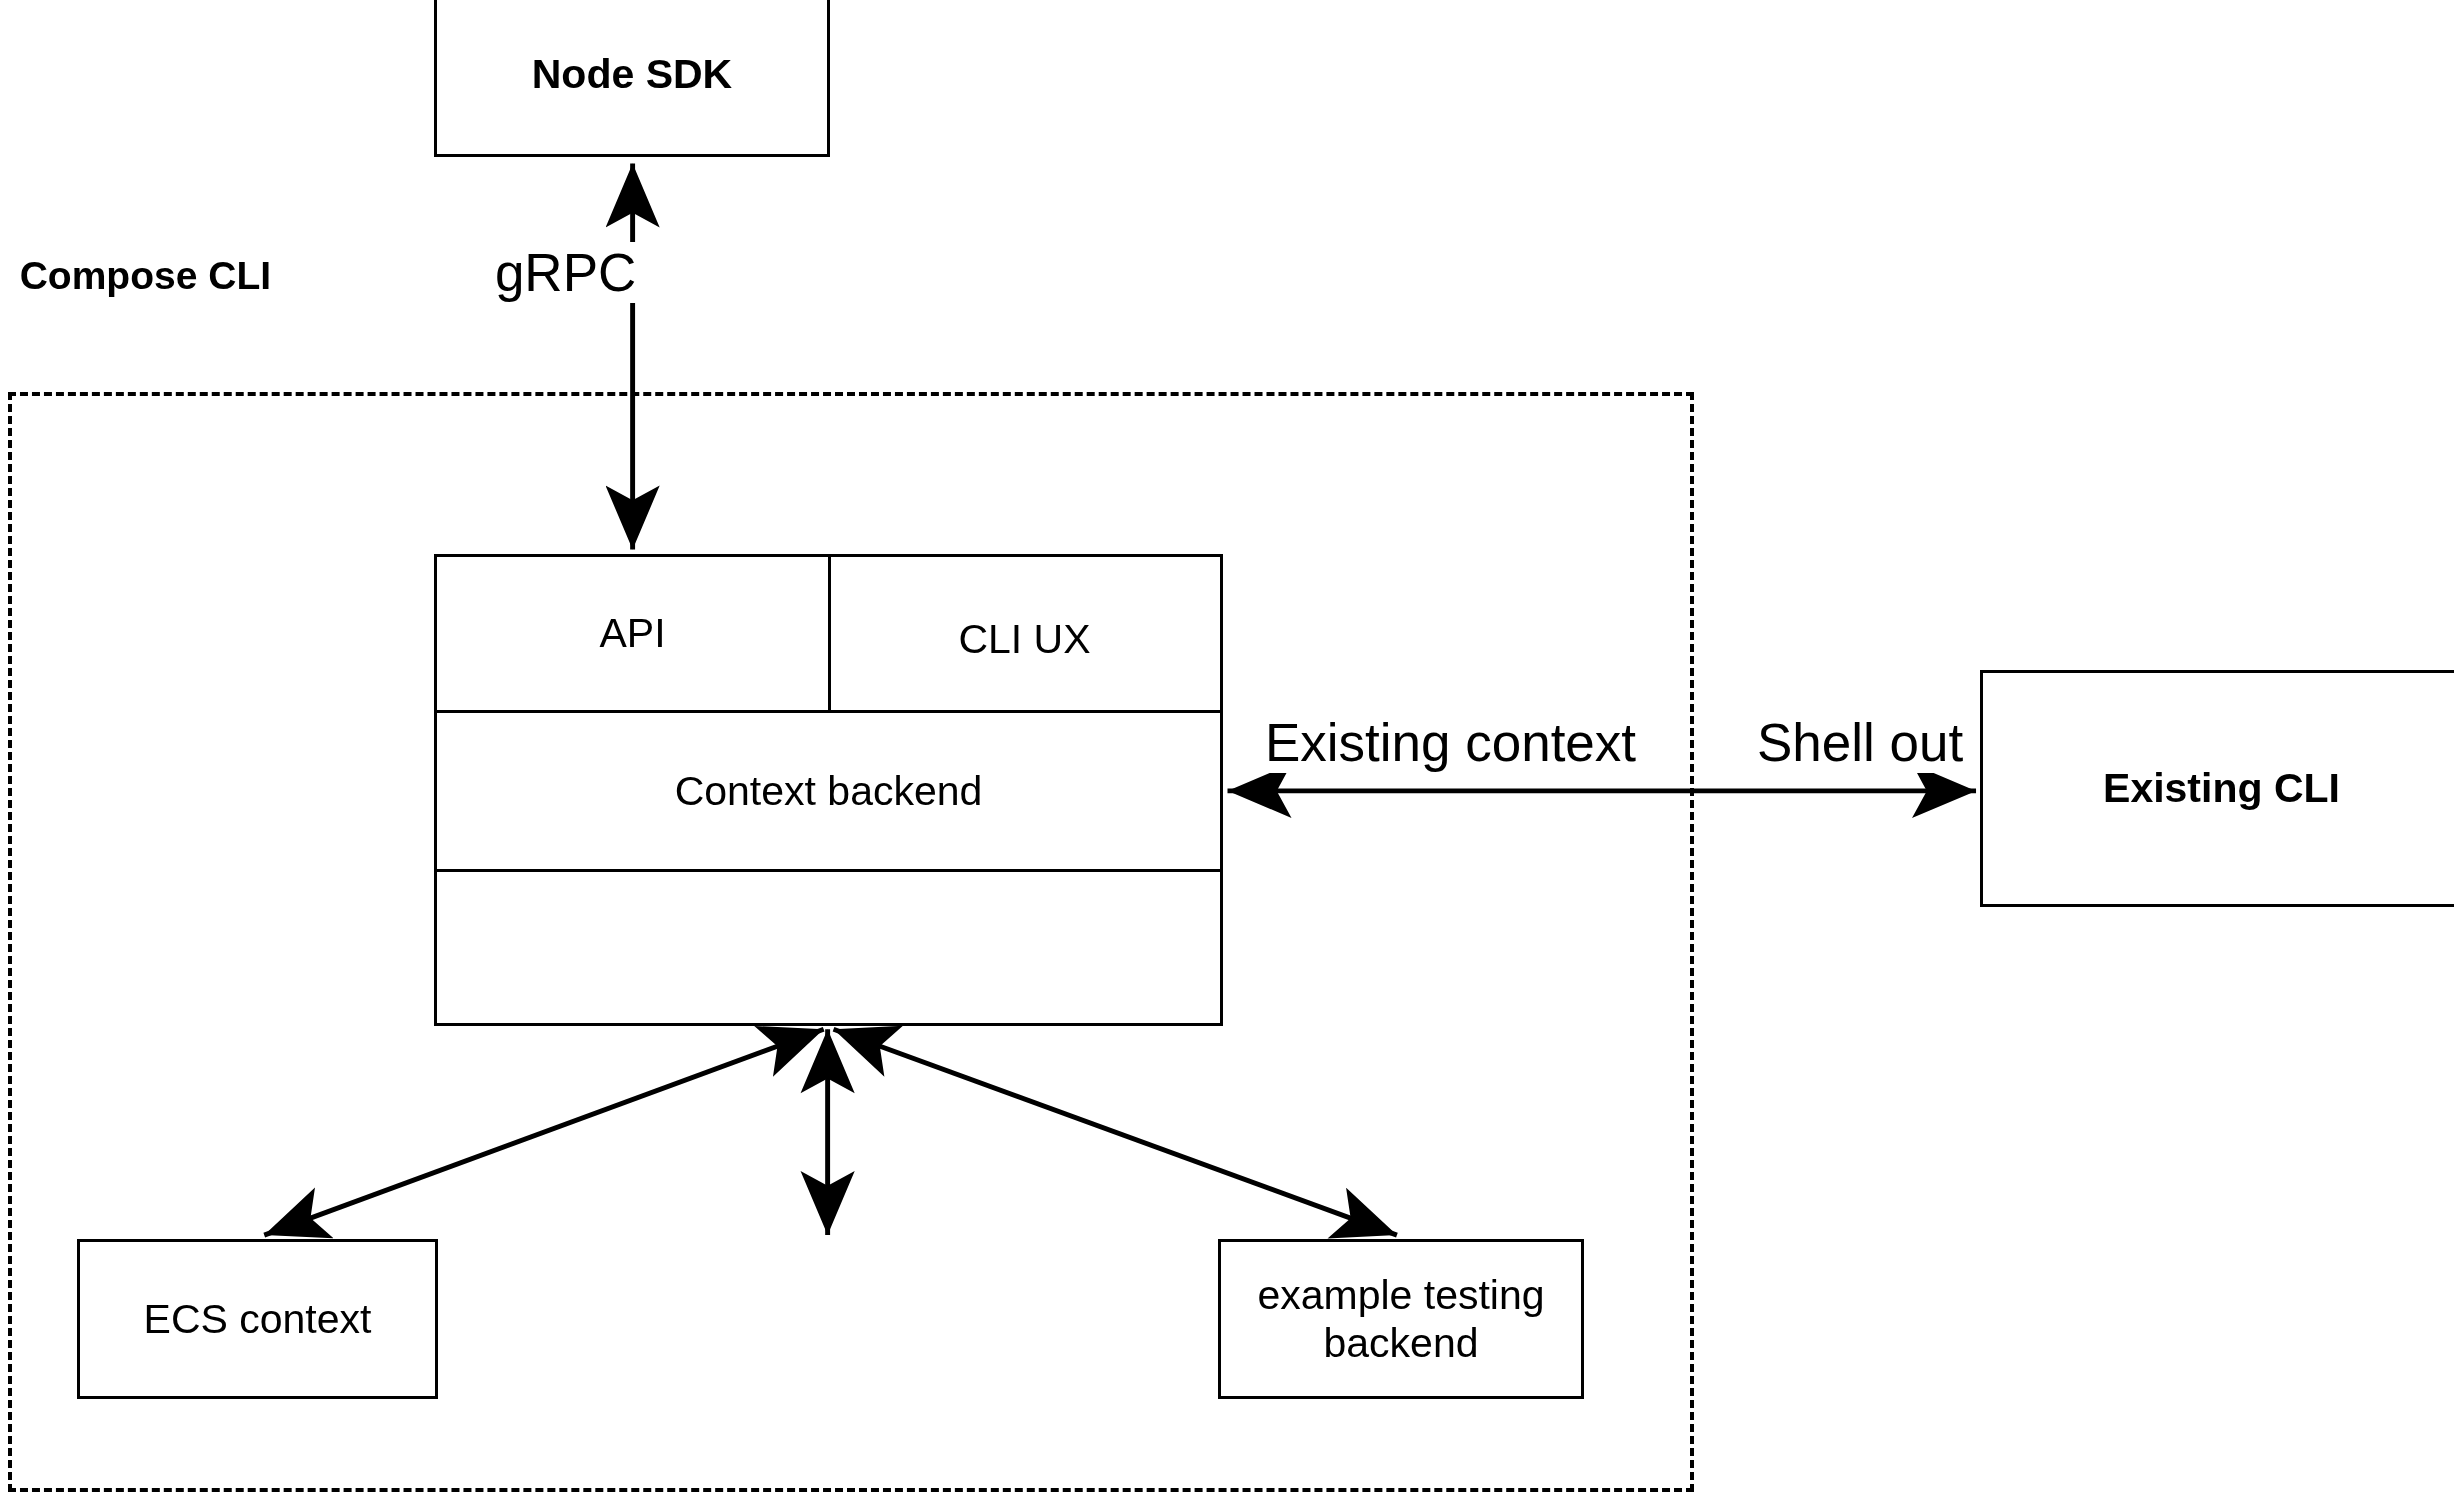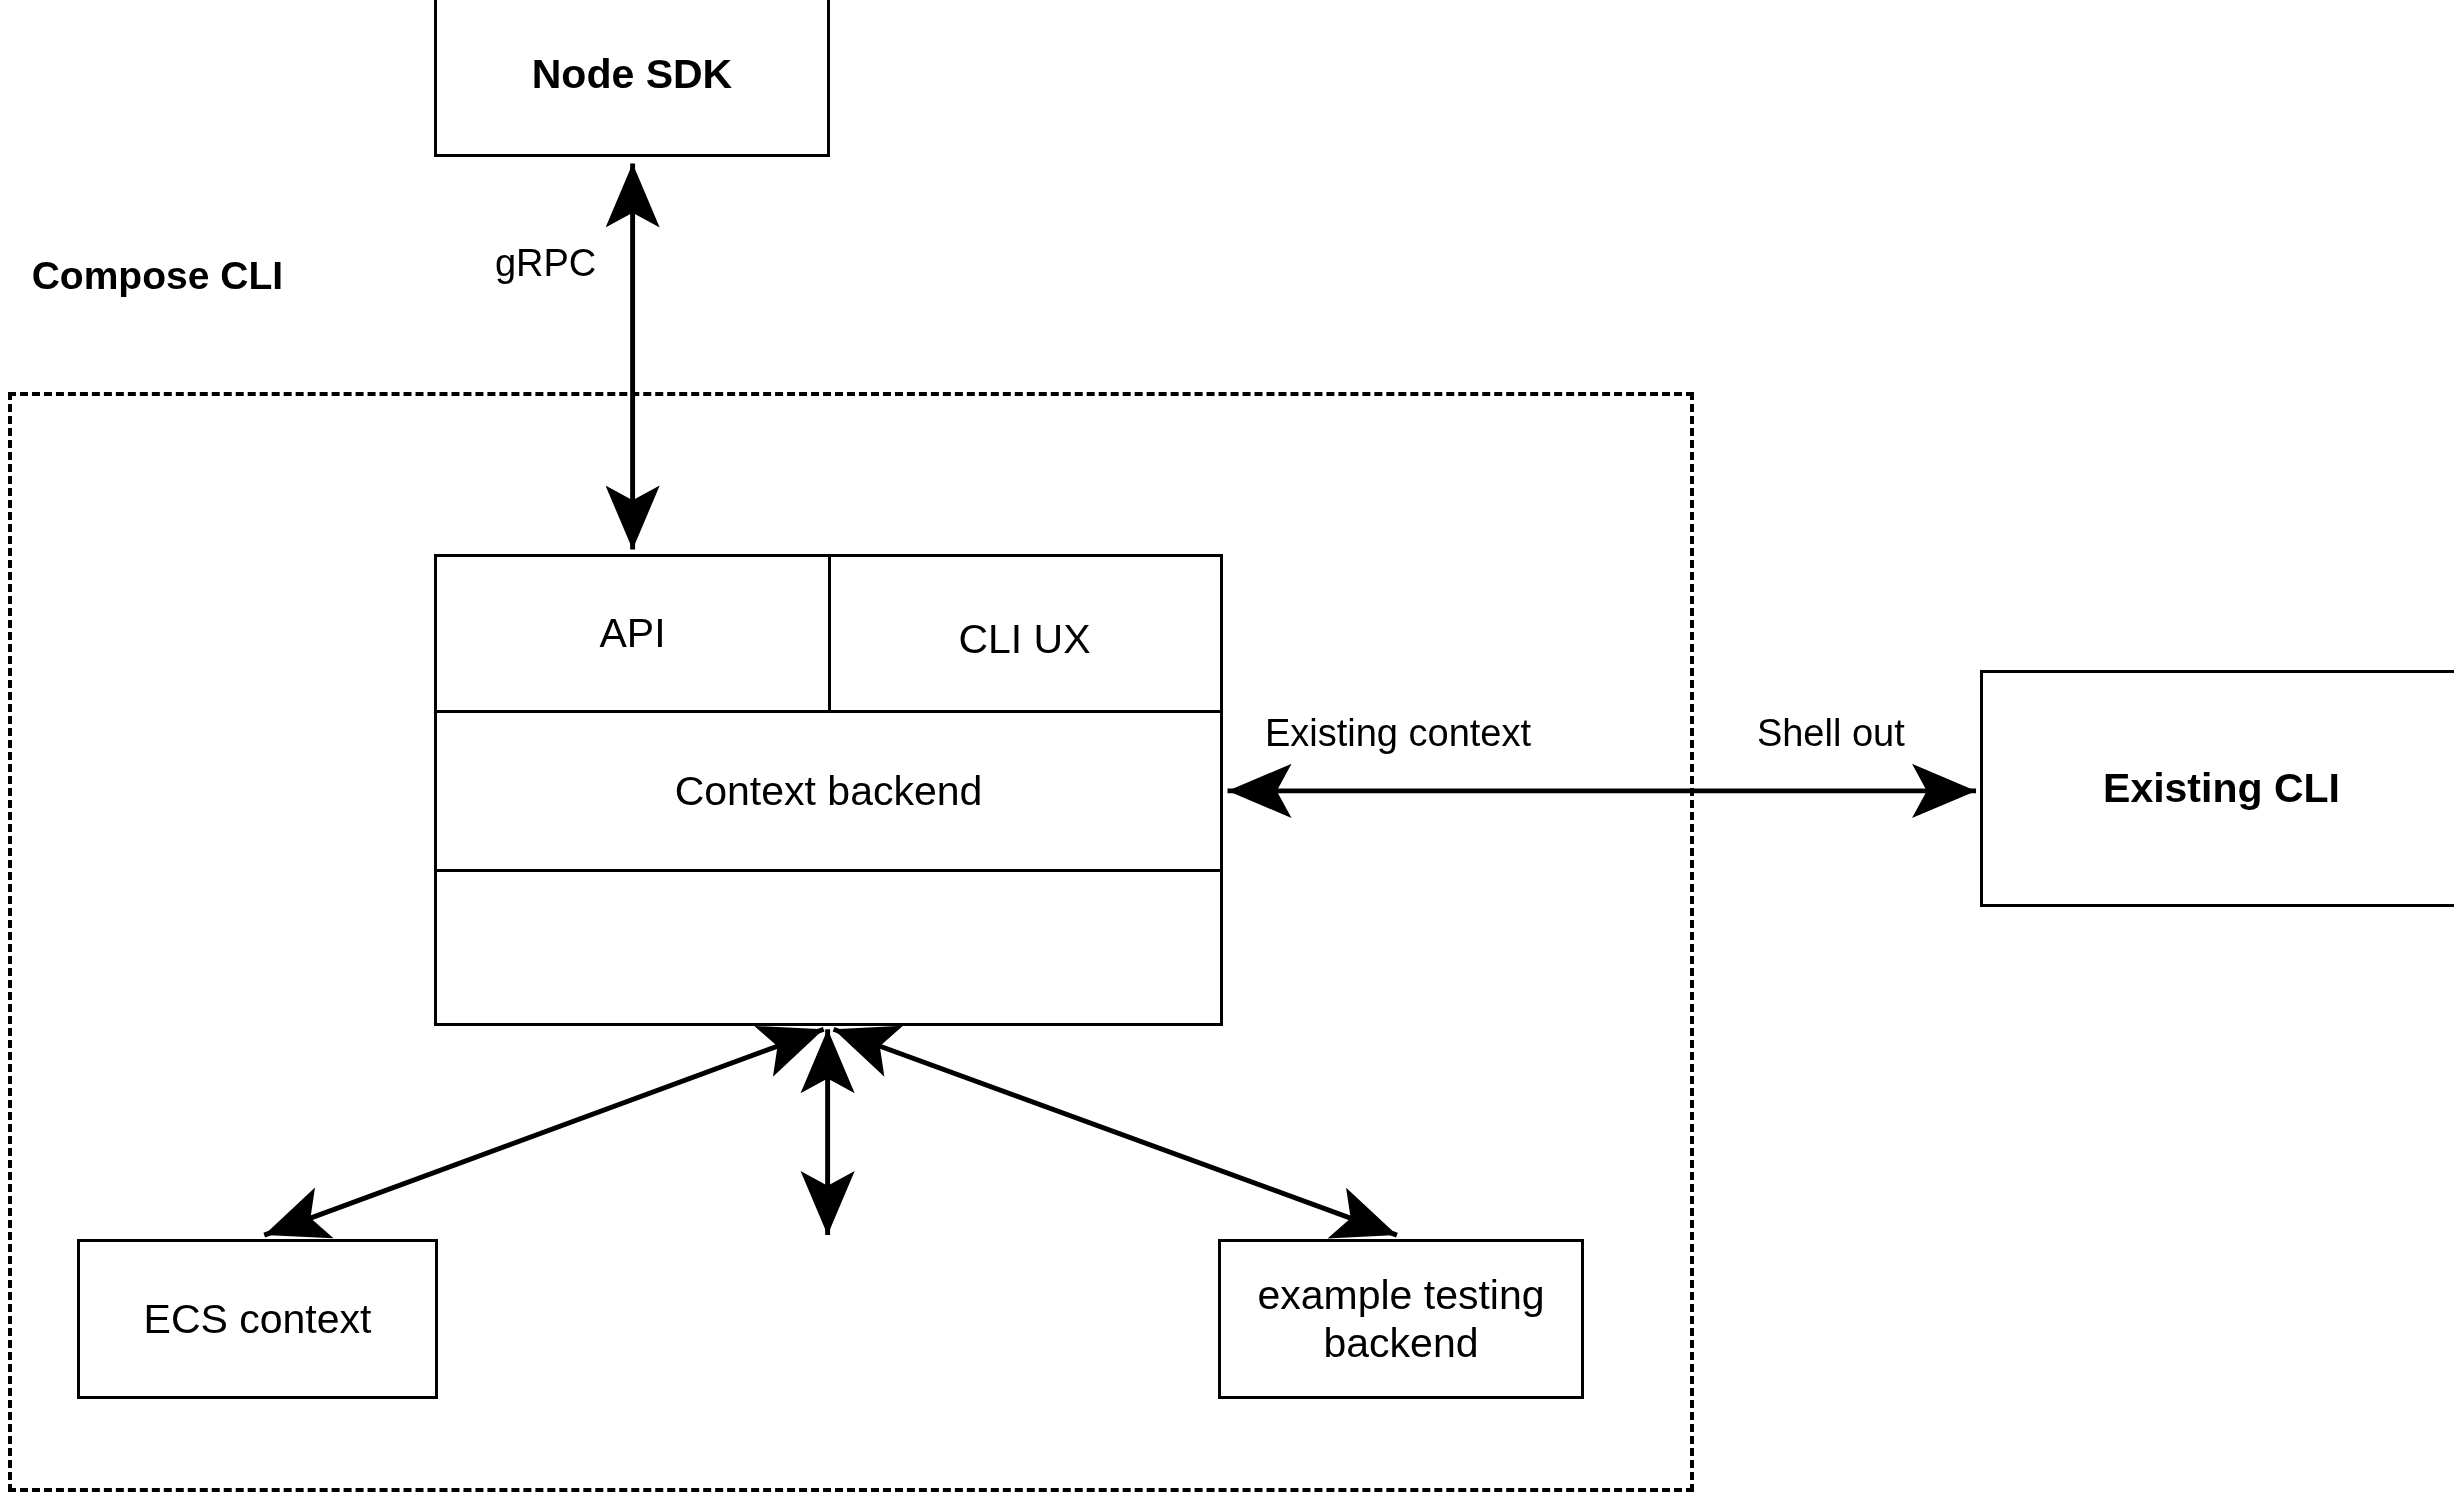--- a/index.html
+++ b/index.html
@@ -65,25 +65,24 @@
     border: 4.9px dashed #000000;
     background: transparent;
   }
   .group-label {
     position: absolute;
     font-size: 39px;
     font-weight: bold;
     color: #000000;
     white-space: nowrap;
     background: transparent;
-    margin-left: 12px;
   }
   .edge-label {
     position: absolute;
-    font-size: 38px;
+    font-size: 53px;
     color: #000000;
     white-space: nowrap;
     background: #ffffff;
     padding: 0 5.9px;
   }
 </style>
 </head>
 <body>
 
 <div id="canvas">

